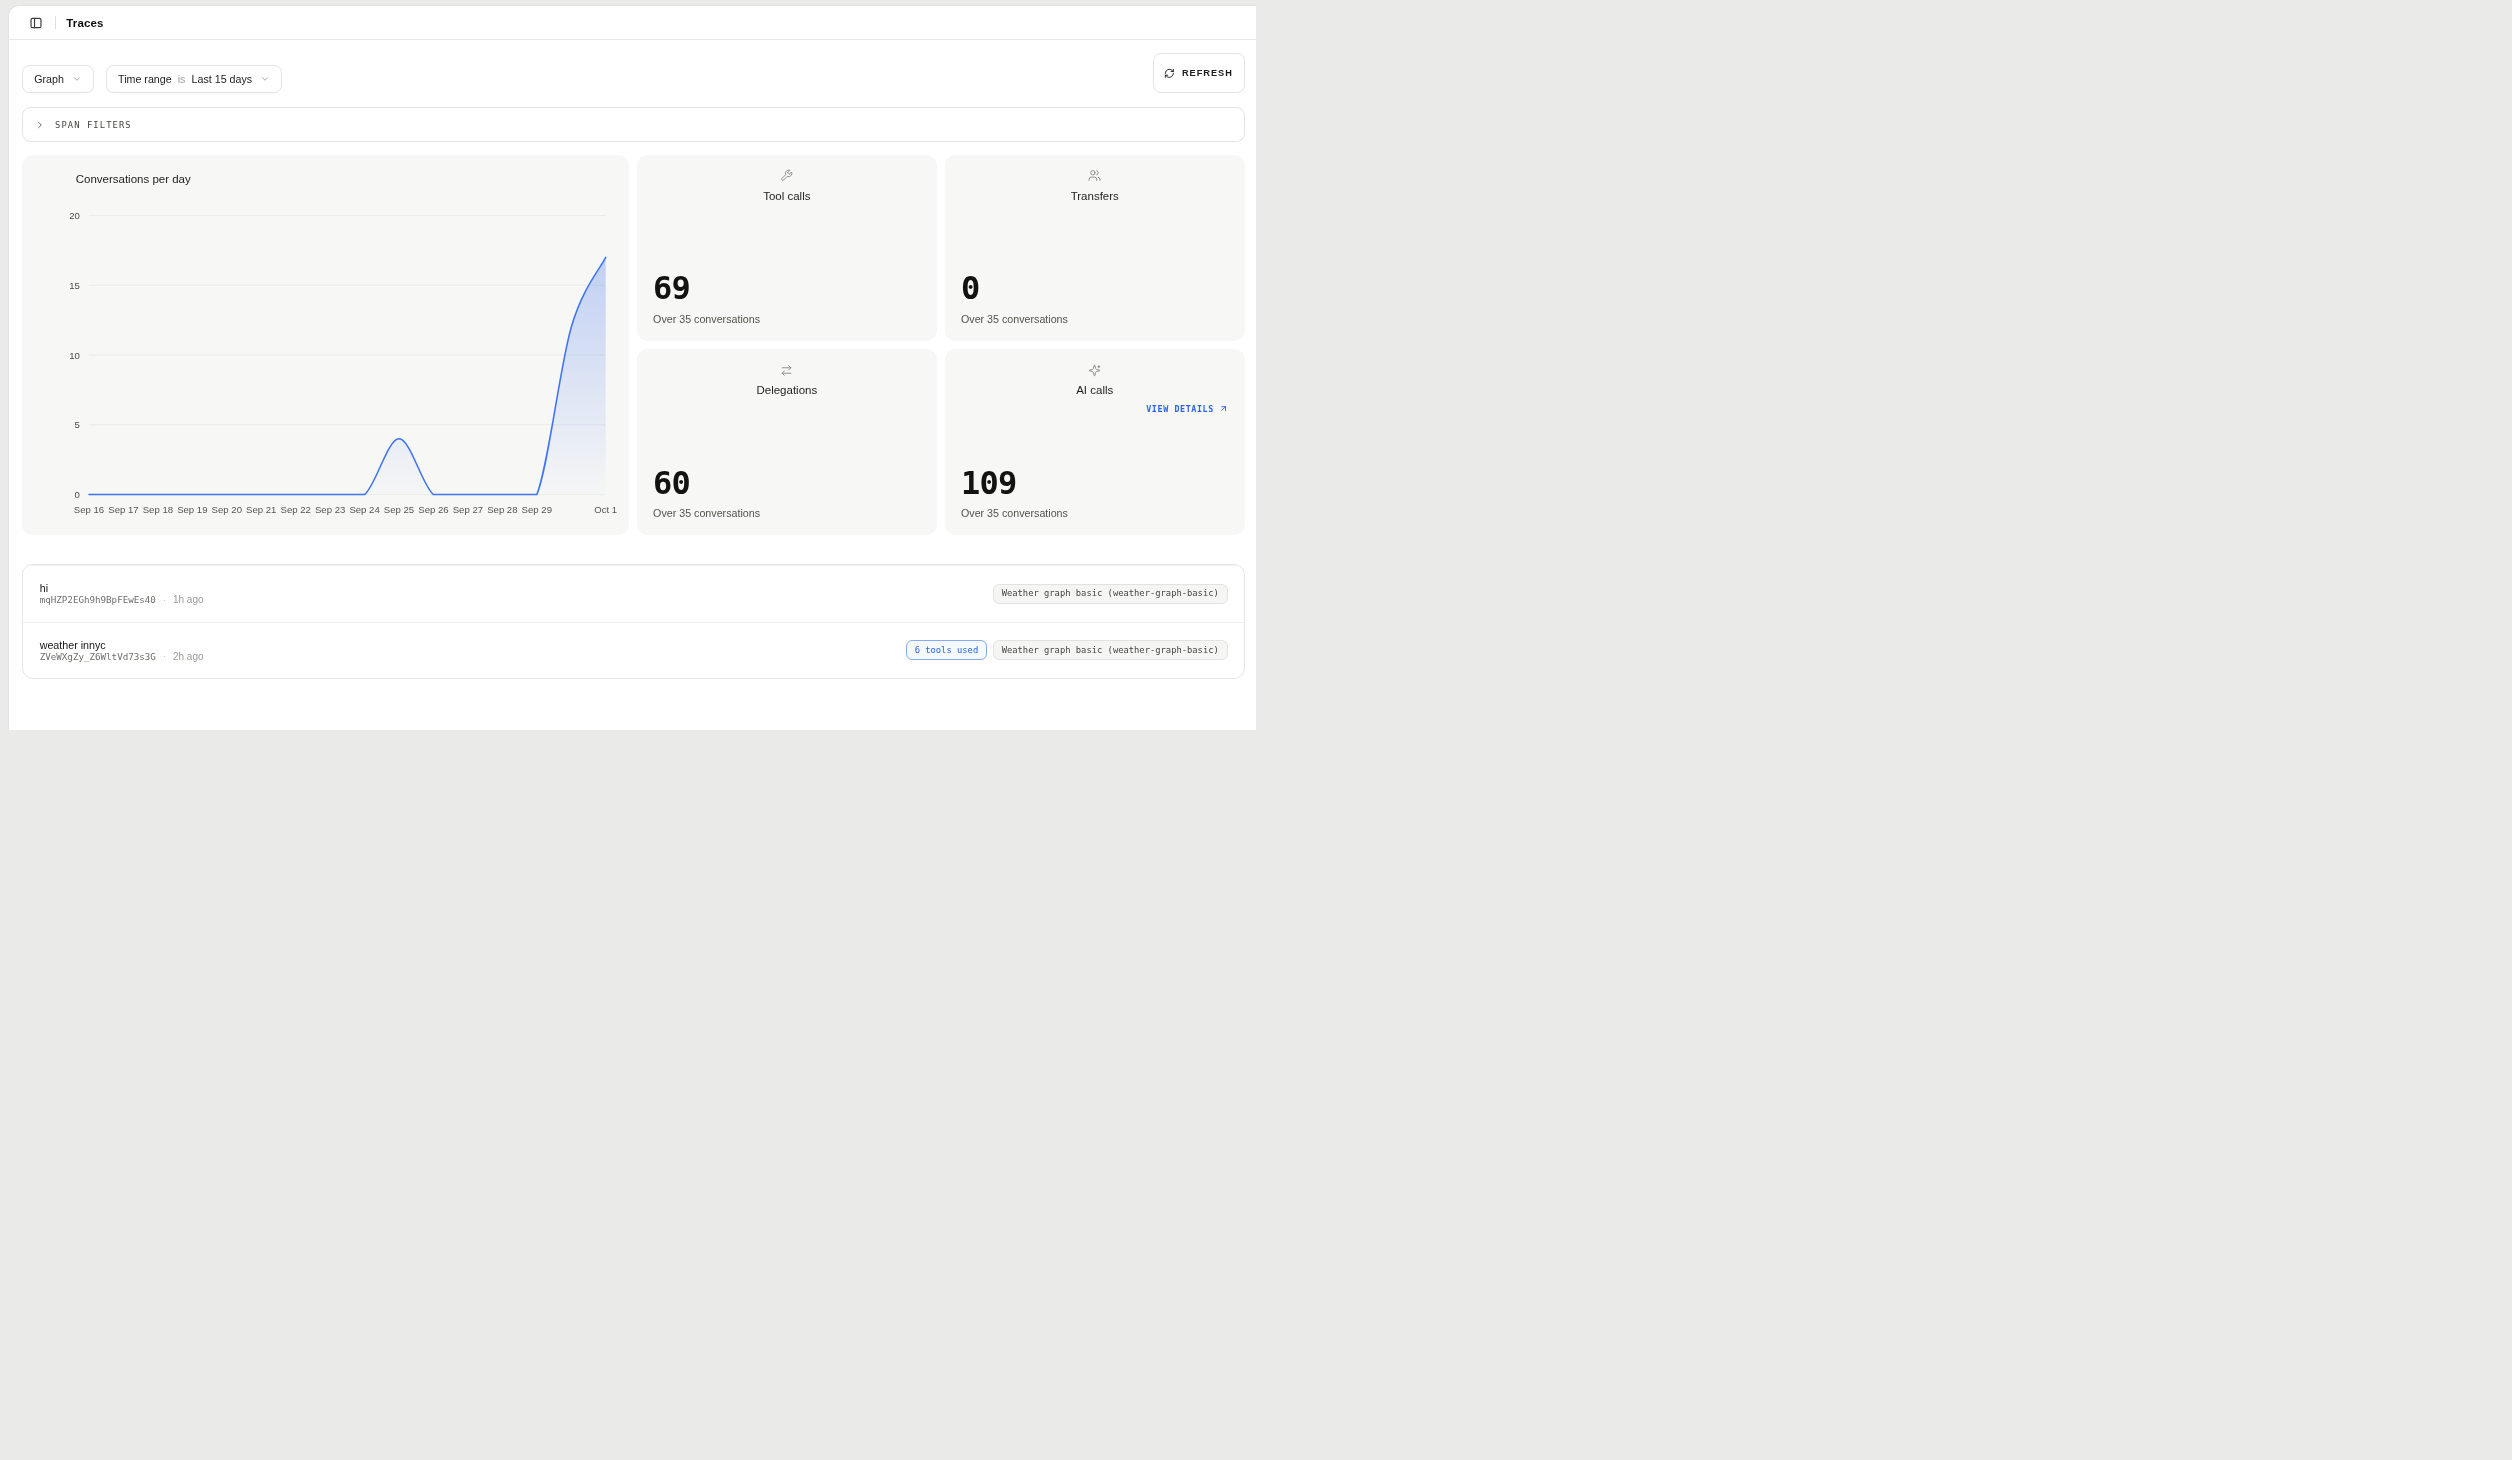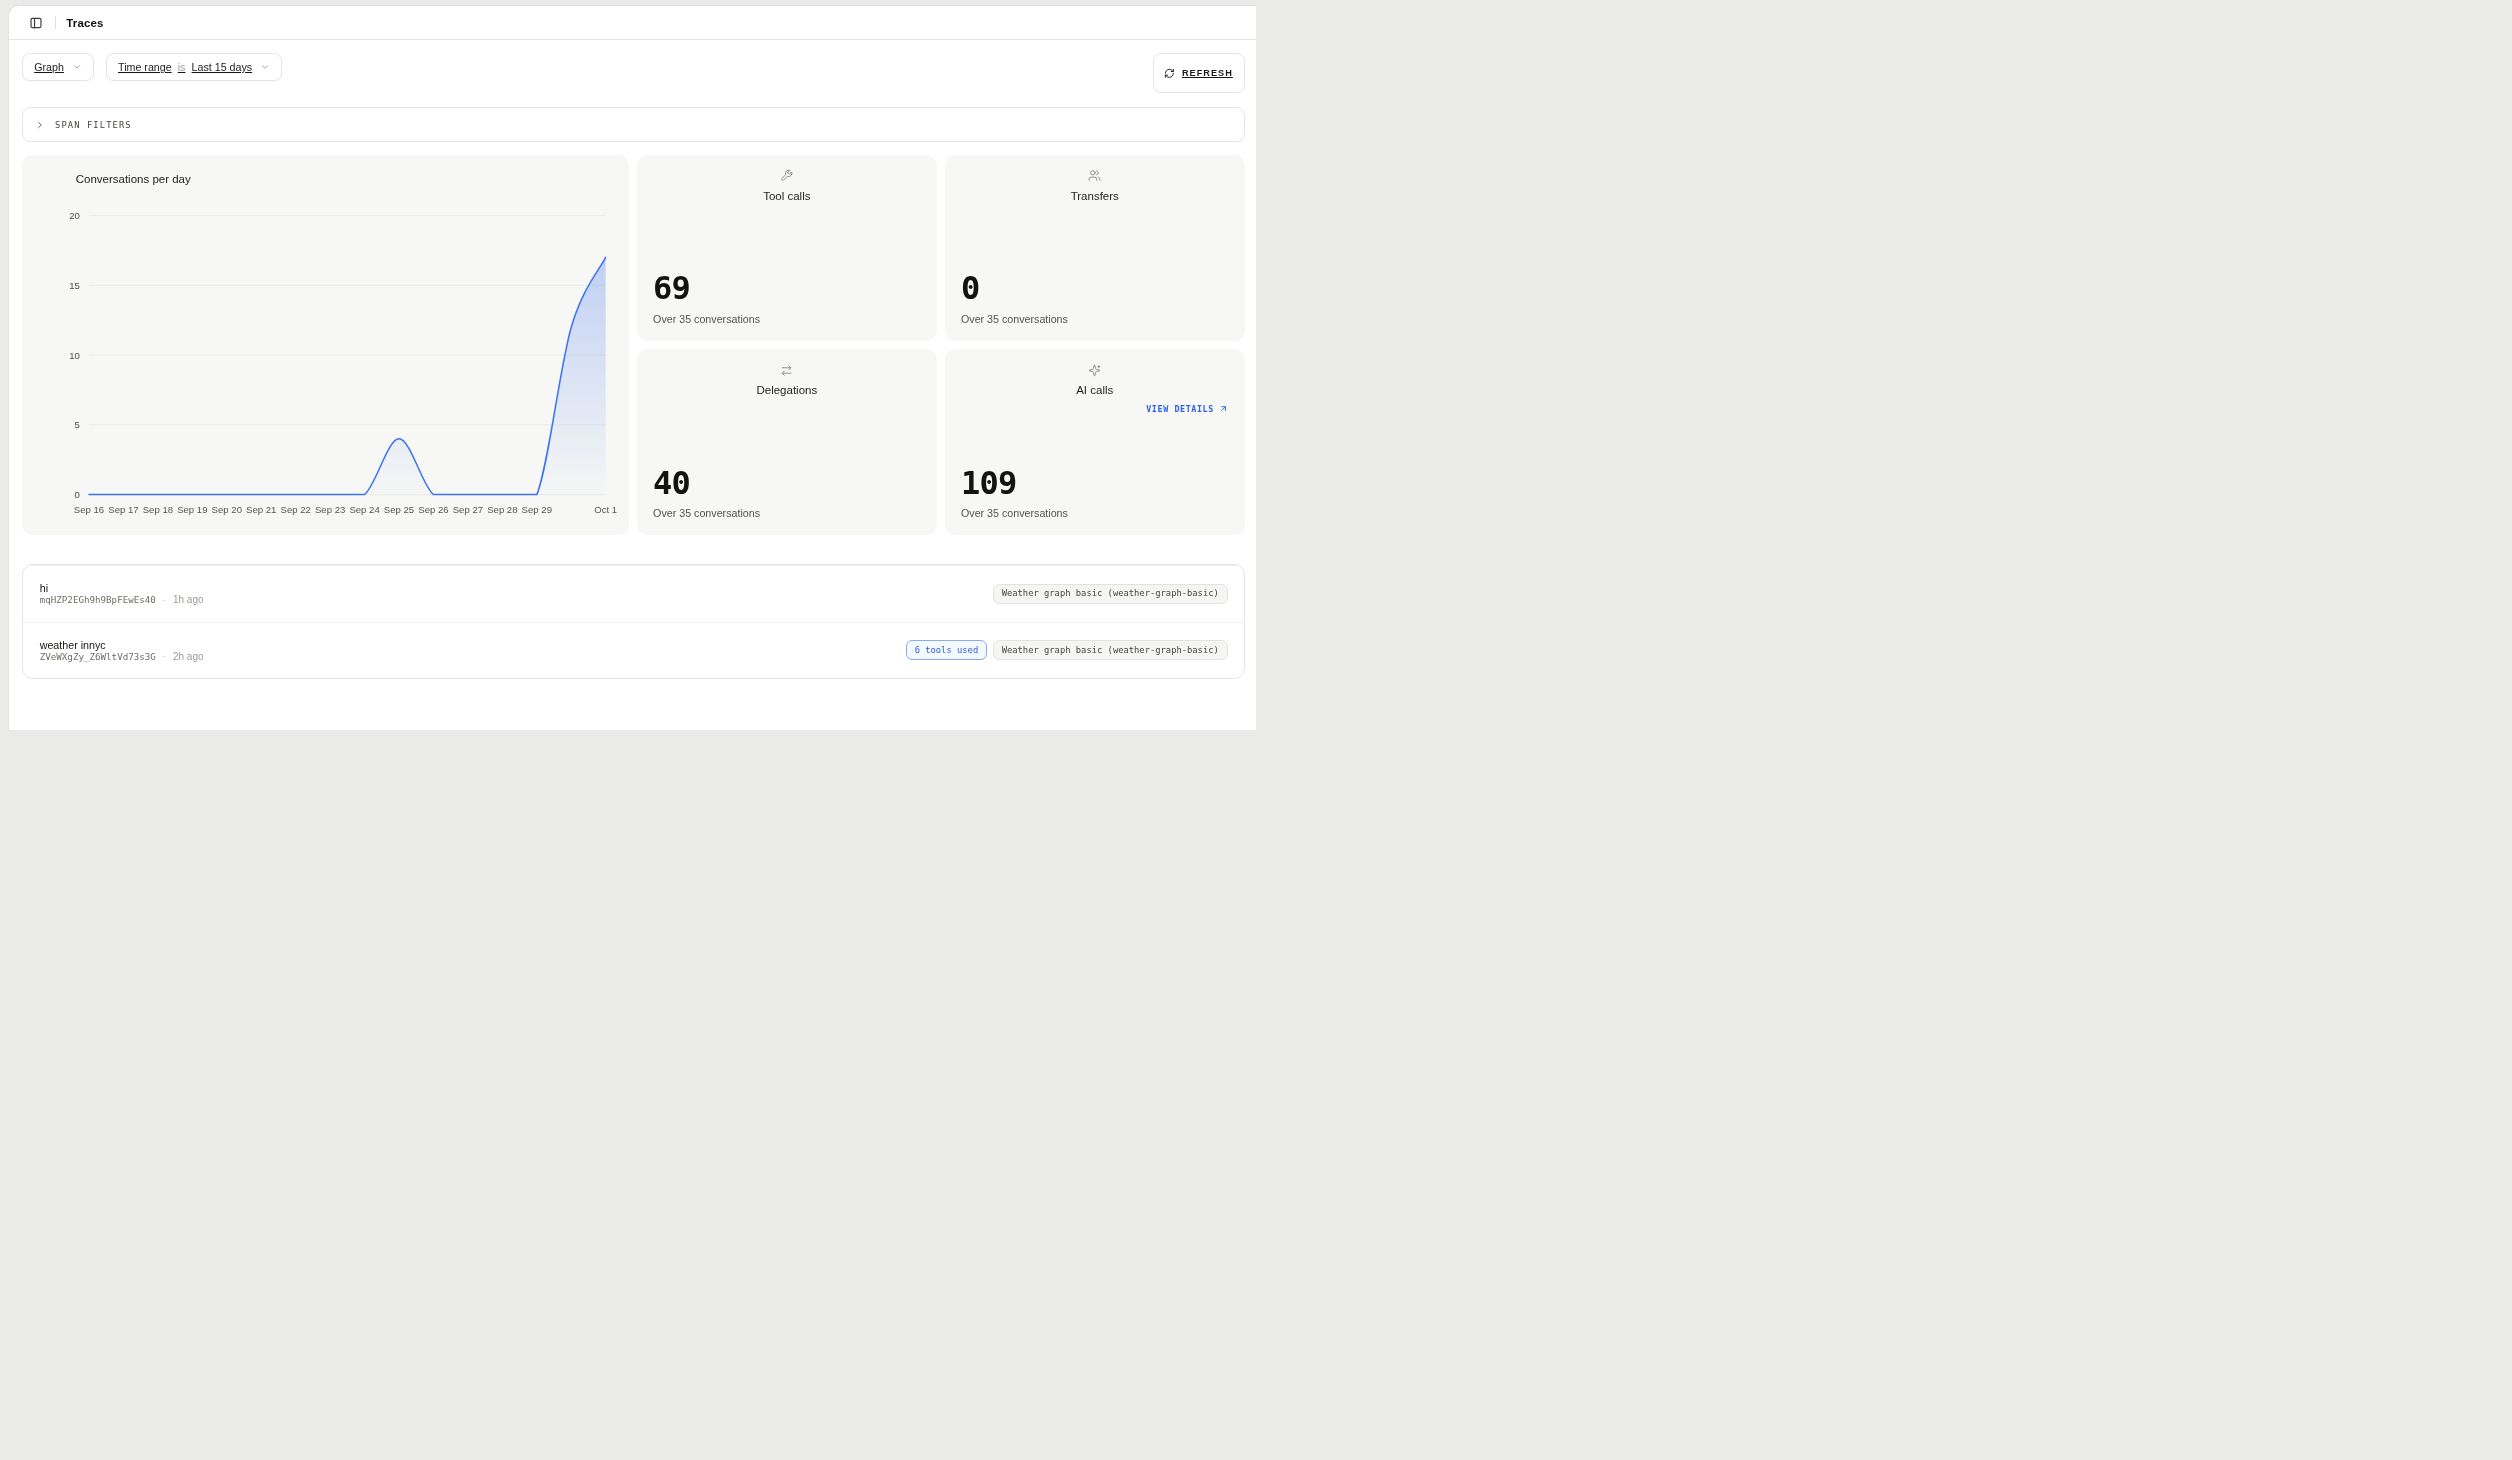--- a/index.html
+++ b/index.html
@@ -15,21 +15,21 @@
     position:absolute;left:7.7px;top:5.4px;right:0;height:844px;
     background:#ffffff;border-top-left-radius:10.7px;
     border-top:0.8px solid #e2e2e0;border-left:0.8px solid #e2e2e0;
   }
   
   .topbar{height:33px;display:flex;align-items:center;padding-left:17px;border-bottom:0.8px solid #e7e7e5;}
   .icon-btn{width:21.5px;height:21.5px;display:flex;align-items:center;justify-content:center;border-radius:5.4px;color:#3c3c38;cursor:pointer;}
   .topbar .vdiv{width:0.8px;height:13px;background:#dededc;margin:0 10.7px 0 7.7px;}
   .topbar-title{font-size:11.5px;font-weight:700;letter-spacing:0.1px;color:#101010;}
   
-  .toolbar{display:flex;align-items:flex-start;margin:13px 11.5px 0 13px;text-decoration:underline;}
+  .toolbar{display:flex;align-items:flex-end;margin:13px 11.5px 0 13px;}
   .pill-btn{
     display:inline-flex;align-items:center;gap:6.1px;height:28px;padding:0 11.5px;
     background:#fff;border:0.8px solid #e3e3e1;border-radius:7.7px;font-size:10.7px;color:#1c1c1a;
     box-shadow:0 0.8px 0.8px rgba(0,0,0,.02);cursor:pointer;white-space:nowrap;
   }
   .pill-btn + .pill-btn{margin-left:11.5px;}
   .pill-btn .muted-op{color:#a0a09b;}
   .pill-btn .chev{color:#8f8f89;margin-left:1.5px;display:flex;}
   .refresh-btn{
     margin-left:auto;display:inline-flex;align-items:center;gap:7px;height:40px;padding:0 10.7px;
@@ -230,21 +230,21 @@
         <span class="s-icon">
           <svg class="ico" width="13" height="13" viewBox="0 0 24 24" fill="none" stroke="currentColor" stroke-width="1.8" stroke-linecap="round" stroke-linejoin="round">
               <path d="m16 3 4 4-4 4"></path>
               <path d="M20 7H4"></path>
               <path d="m8 21-4-4 4-4"></path>
               <path d="M4 17h16"></path>
             </svg>
         </span>
         <span class="stat-title">Delegations</span>
       </div>
-      <div class="stat-value">40</div>
+      <div class="stat-value">60</div>
       <div class="stat-caption">Over 35 conversations</div>
     </div>
 
     <div class="card stat-card">
       <div class="stat-head">
         <span class="s-icon">
           <svg class="ico" width="13" height="13" viewBox="0 0 24 24" fill="none" stroke="currentColor" stroke-width="1.8" stroke-linecap="round" stroke-linejoin="round">
               <path d="M9.937 15.5A2 2 0 0 0 8.5 14.063l-6.135-1.582a.5.5 0 0 1 0-.962L8.5 9.936A2 2 0 0 0 9.937 8.5l1.582-6.135a.5.5 0 0 1 .963 0L14.063 8.5A2 2 0 0 0 15.5 9.937l6.135 1.581a.5.5 0 0 1 0 .964L15.5 14.063a2 2 0 0 0-1.437 1.437l-1.582 6.135a.5.5 0 0 1-.963 0z"></path>
               <path d="M20 3v4"></path>
               <path d="M22 5h-4"></path>

